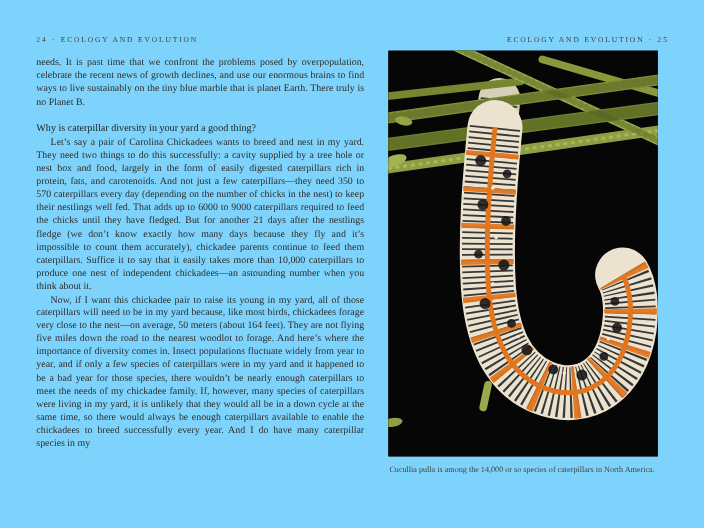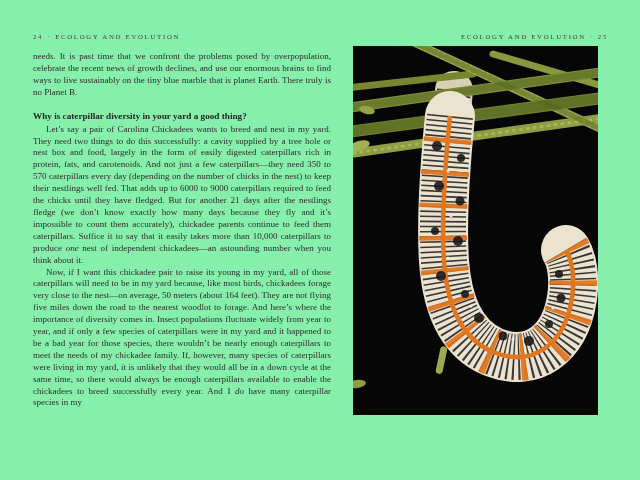--- a/index.html
+++ b/index.html
@@ -2,43 +2,43 @@
 <html><head>
 <meta charset="utf-8">
 <style>
   html,body{margin:0;padding:0;}
   body{
     width:640px;height:480px;
     background:#ffffff;
     font-family:"Liberation Serif", serif;
     overflow:hidden;
   }
-  .page{position:relative;width:640px;height:480px;background:#86efac;overflow:hidden;}
+  .page{position:relative;width:640px;height:480px;background:#7dd3fc;overflow:hidden;}
 
   .running-head{
     position:absolute;top:33px;
     font-size:6.8px;letter-spacing:1.7px;
     color:#45403a;white-space:nowrap;
   }
   .running-head .sep{margin:0 4px;color:#45403a;}
   .head-left{left:33px;}
   .head-right{right:32px;text-align:right;}
 
   .text-col{
     position:absolute;left:33px;top:51px;width:298px;
     font-size:9px;line-height:11.9px;
     color:#2e2c29;text-align:justify;
   }
   .text-col p{margin:0;}
   .text-col p.indent{text-indent:13px;}
   .subhead{
-    font-size:9.2px;line-height:12px;font-weight:bold;
+    font-size:9.2px;line-height:12px;font-weight:normal;
     margin:11px 0 2px 0;color:#26241f;text-align:left;
   }
-  .it{font-style:italic;}
+  .it{}
 
   .photo{
     position:absolute;left:353px;top:46px;width:245px;height:369px;
     background:#060606;
   }
   .photo svg{display:block;width:245px;height:369px;}
 
   .caption{
     position:absolute;left:354px;top:422px;width:252px;
     font-size:7.4px;line-height:9px;color:#454139;text-align:left;
@@ -122,14 +122,17 @@
         <circle cx="95" cy="125" r="1.6"></circle>
           <circle cx="98" cy="170" r="1.6"></circle>
         <circle cx="95" cy="212" r="1.6"></circle>
           <circle cx="118" cy="260" r="1.6"></circle>
         <circle cx="160" cy="293" r="1.6"></circle>
           <circle cx="200" cy="262" r="1.6"></circle>
       </g>
     </svg>
   </div>
 
+  <div class="caption">
+    <span class="it">Cucullia pulla</span><span> is among the 14,000 or so species of caterpillars in North America.</span>
+  </div>
 
 </div>
 
 </body></html>

